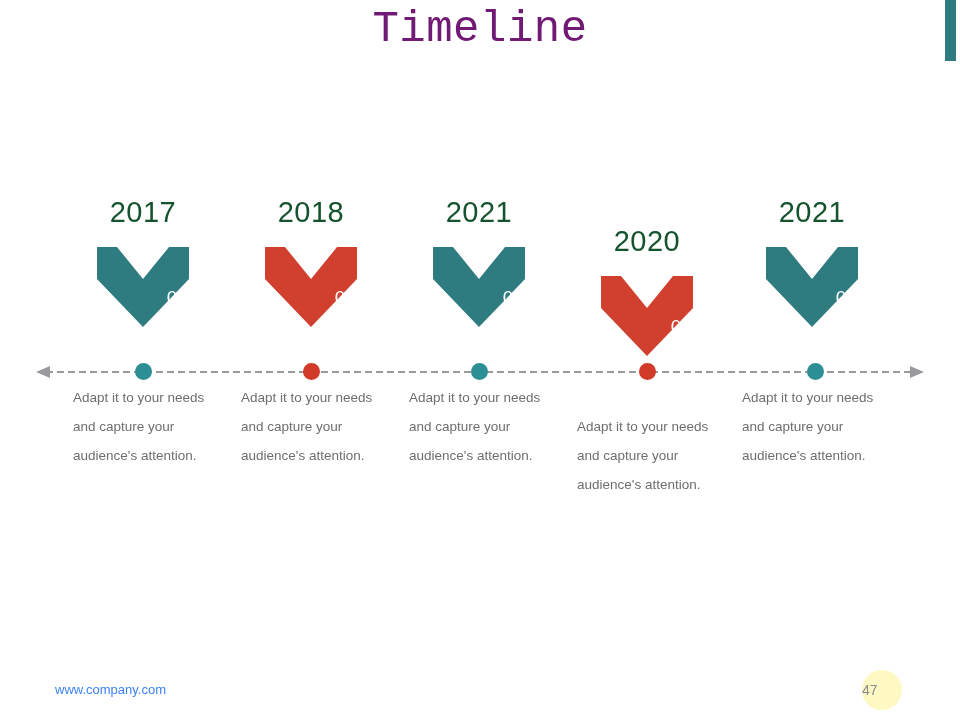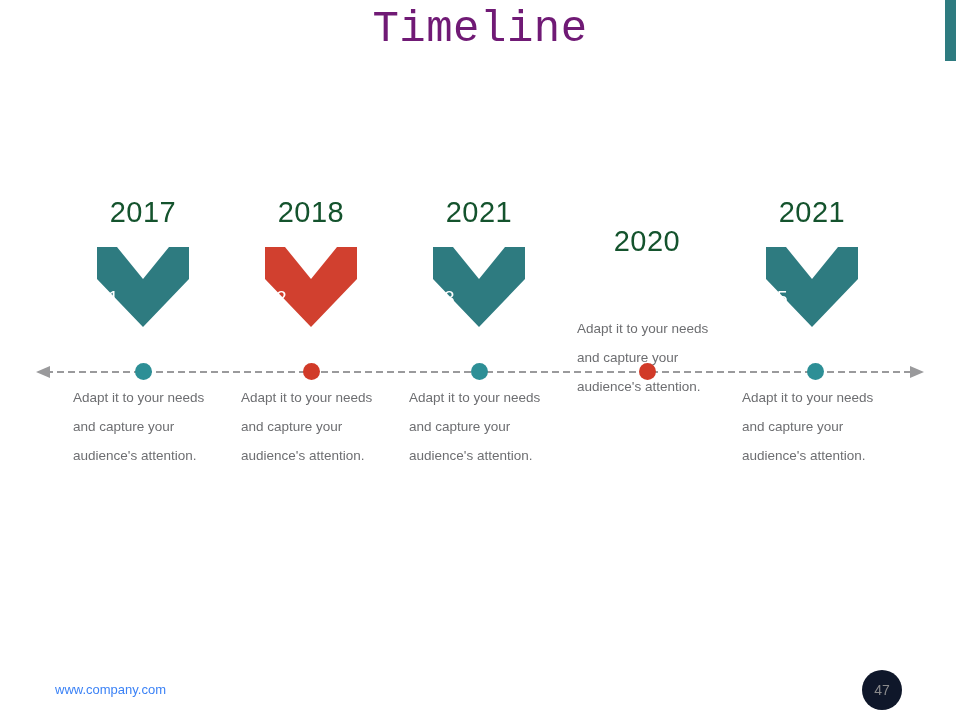--- a/index.html
+++ b/index.html
@@ -84,21 +84,21 @@
     display: block;
     width: 92px;
     height: 80px;
   }
 
   .chev-num {
     position: absolute;
     left: 0;
     width: 92px;
     top: 40px;
-    text-align: left;
+    text-align: right;
     font-size: 19px;
     line-height: 22px;
     color: #ffffff;
     letter-spacing: 0.5px;
   }
 
   .desc {
     margin-top: 56px;
     text-align: left;
     font-size: 13.5px;
@@ -136,25 +136,24 @@
     color: #3b82f6;
   }
 
   .page-badge {
     position: absolute;
     left: 862px;
     top: 670px;
     width: 40px;
     height: 40px;
     border-radius: 50%;
-    background: #0f172a;
+    background: #fef9c3;
     color: #8a8a8c;
     font-size: 14px;
     line-height: 40px;
-    text-align: center;
   }
 </style>
 </head>
 <body>
 
 <div id="slide">
 
   <div class="accent-bar"></div>
 
   <div class="slide-title">Timeline</div>
@@ -197,20 +196,26 @@
         <svg class="chev-svg" viewBox="0 0 92 80" xmlns="http://www.w3.org/2000/svg">
           <polygon points="0,0 20,0 46,32 72,0 92,0 92,32 46,80 0,32" fill="#2E7B80"></polygon>
         </svg>
         <div class="chev-num">03</div>
       </div>
       <div class="desc">Adapt it to your needs and capture your audience's attention.</div>
     </div>
 
     <div class="col" style="left:647px;margin-top:29px;">
       <div class="year">2020</div>
+      <div class="chev-wrap">
+        <svg class="chev-svg" viewBox="0 0 92 80" xmlns="http://www.w3.org/2000/svg">
+          <polygon points="0,0 20,0 46,32 72,0 92,0 92,32 46,80 0,32" fill="#D1402F"></polygon>
+        </svg>
+        <div class="chev-num">04</div>
+      </div>
       <div class="desc">Adapt it to your needs and capture your audience's attention.</div>
     </div>
 
     <div class="col" style="left:812px;">
       <div class="year">2021</div>
       <div class="chev-wrap">
         <svg class="chev-svg" viewBox="0 0 92 80" xmlns="http://www.w3.org/2000/svg">
           <polygon points="0,0 20,0 46,32 72,0 92,0 92,32 46,80 0,32" fill="#2E7B80"></polygon>
         </svg>
         <div class="chev-num">05</div>

